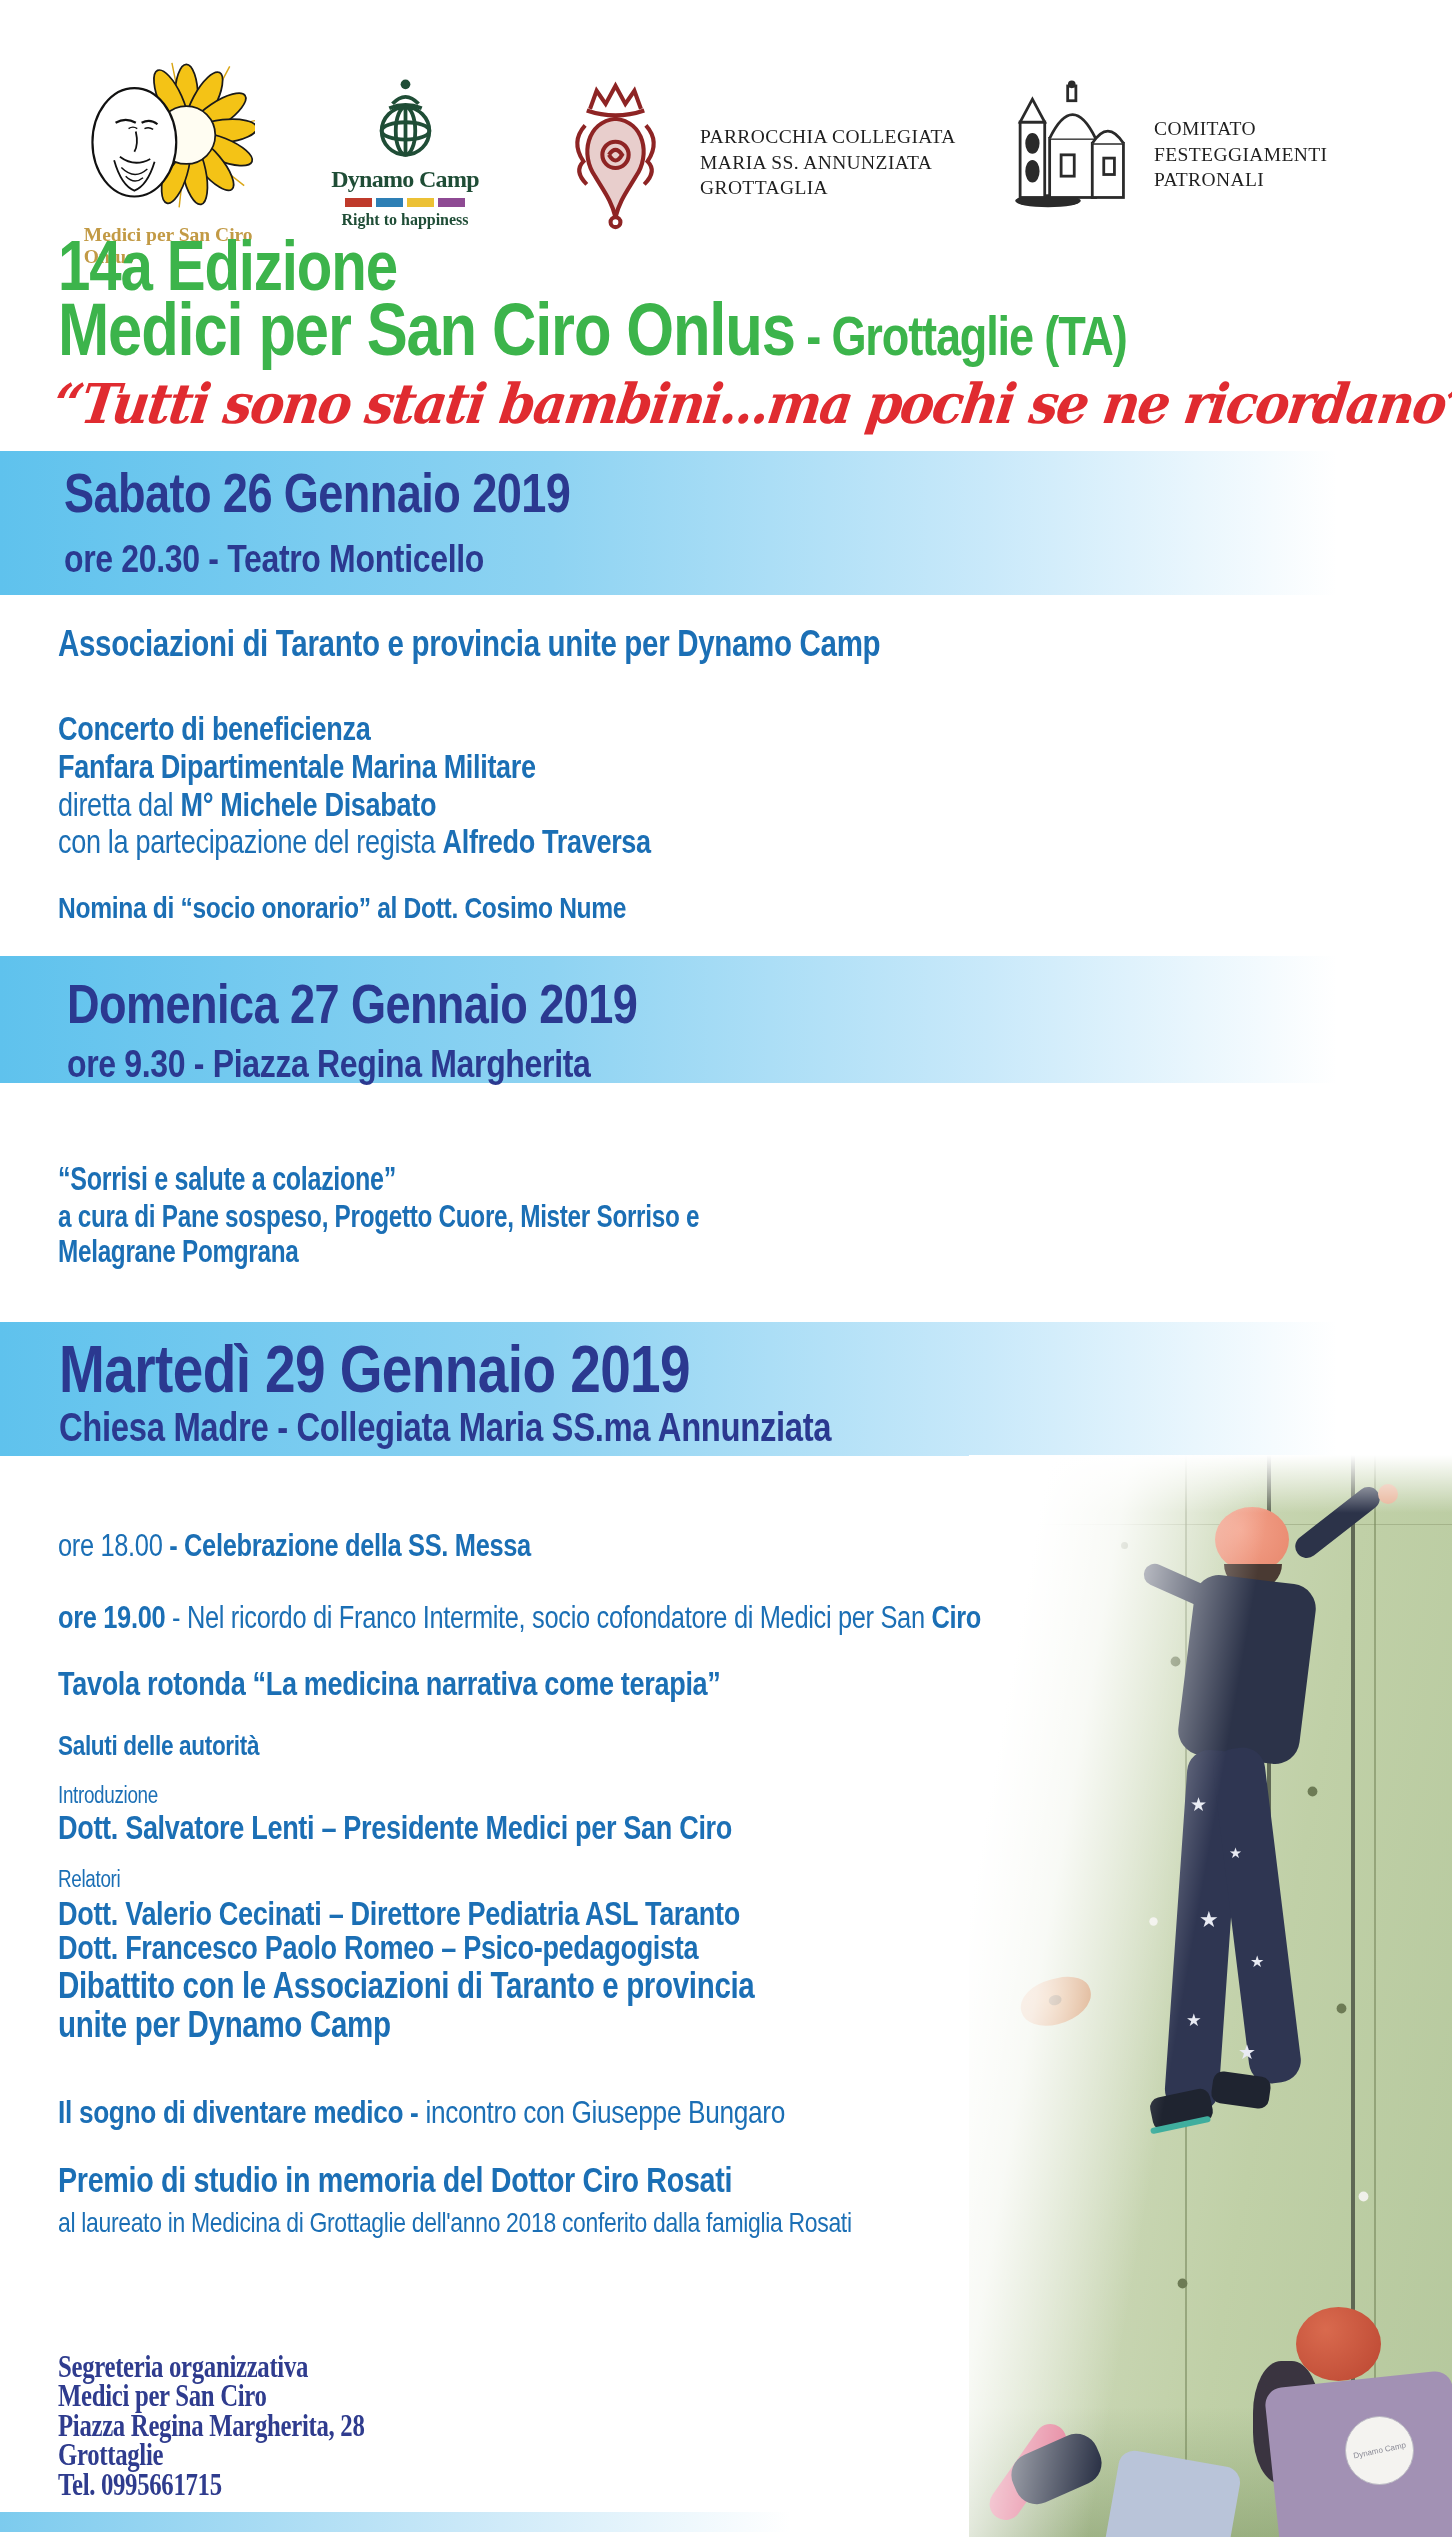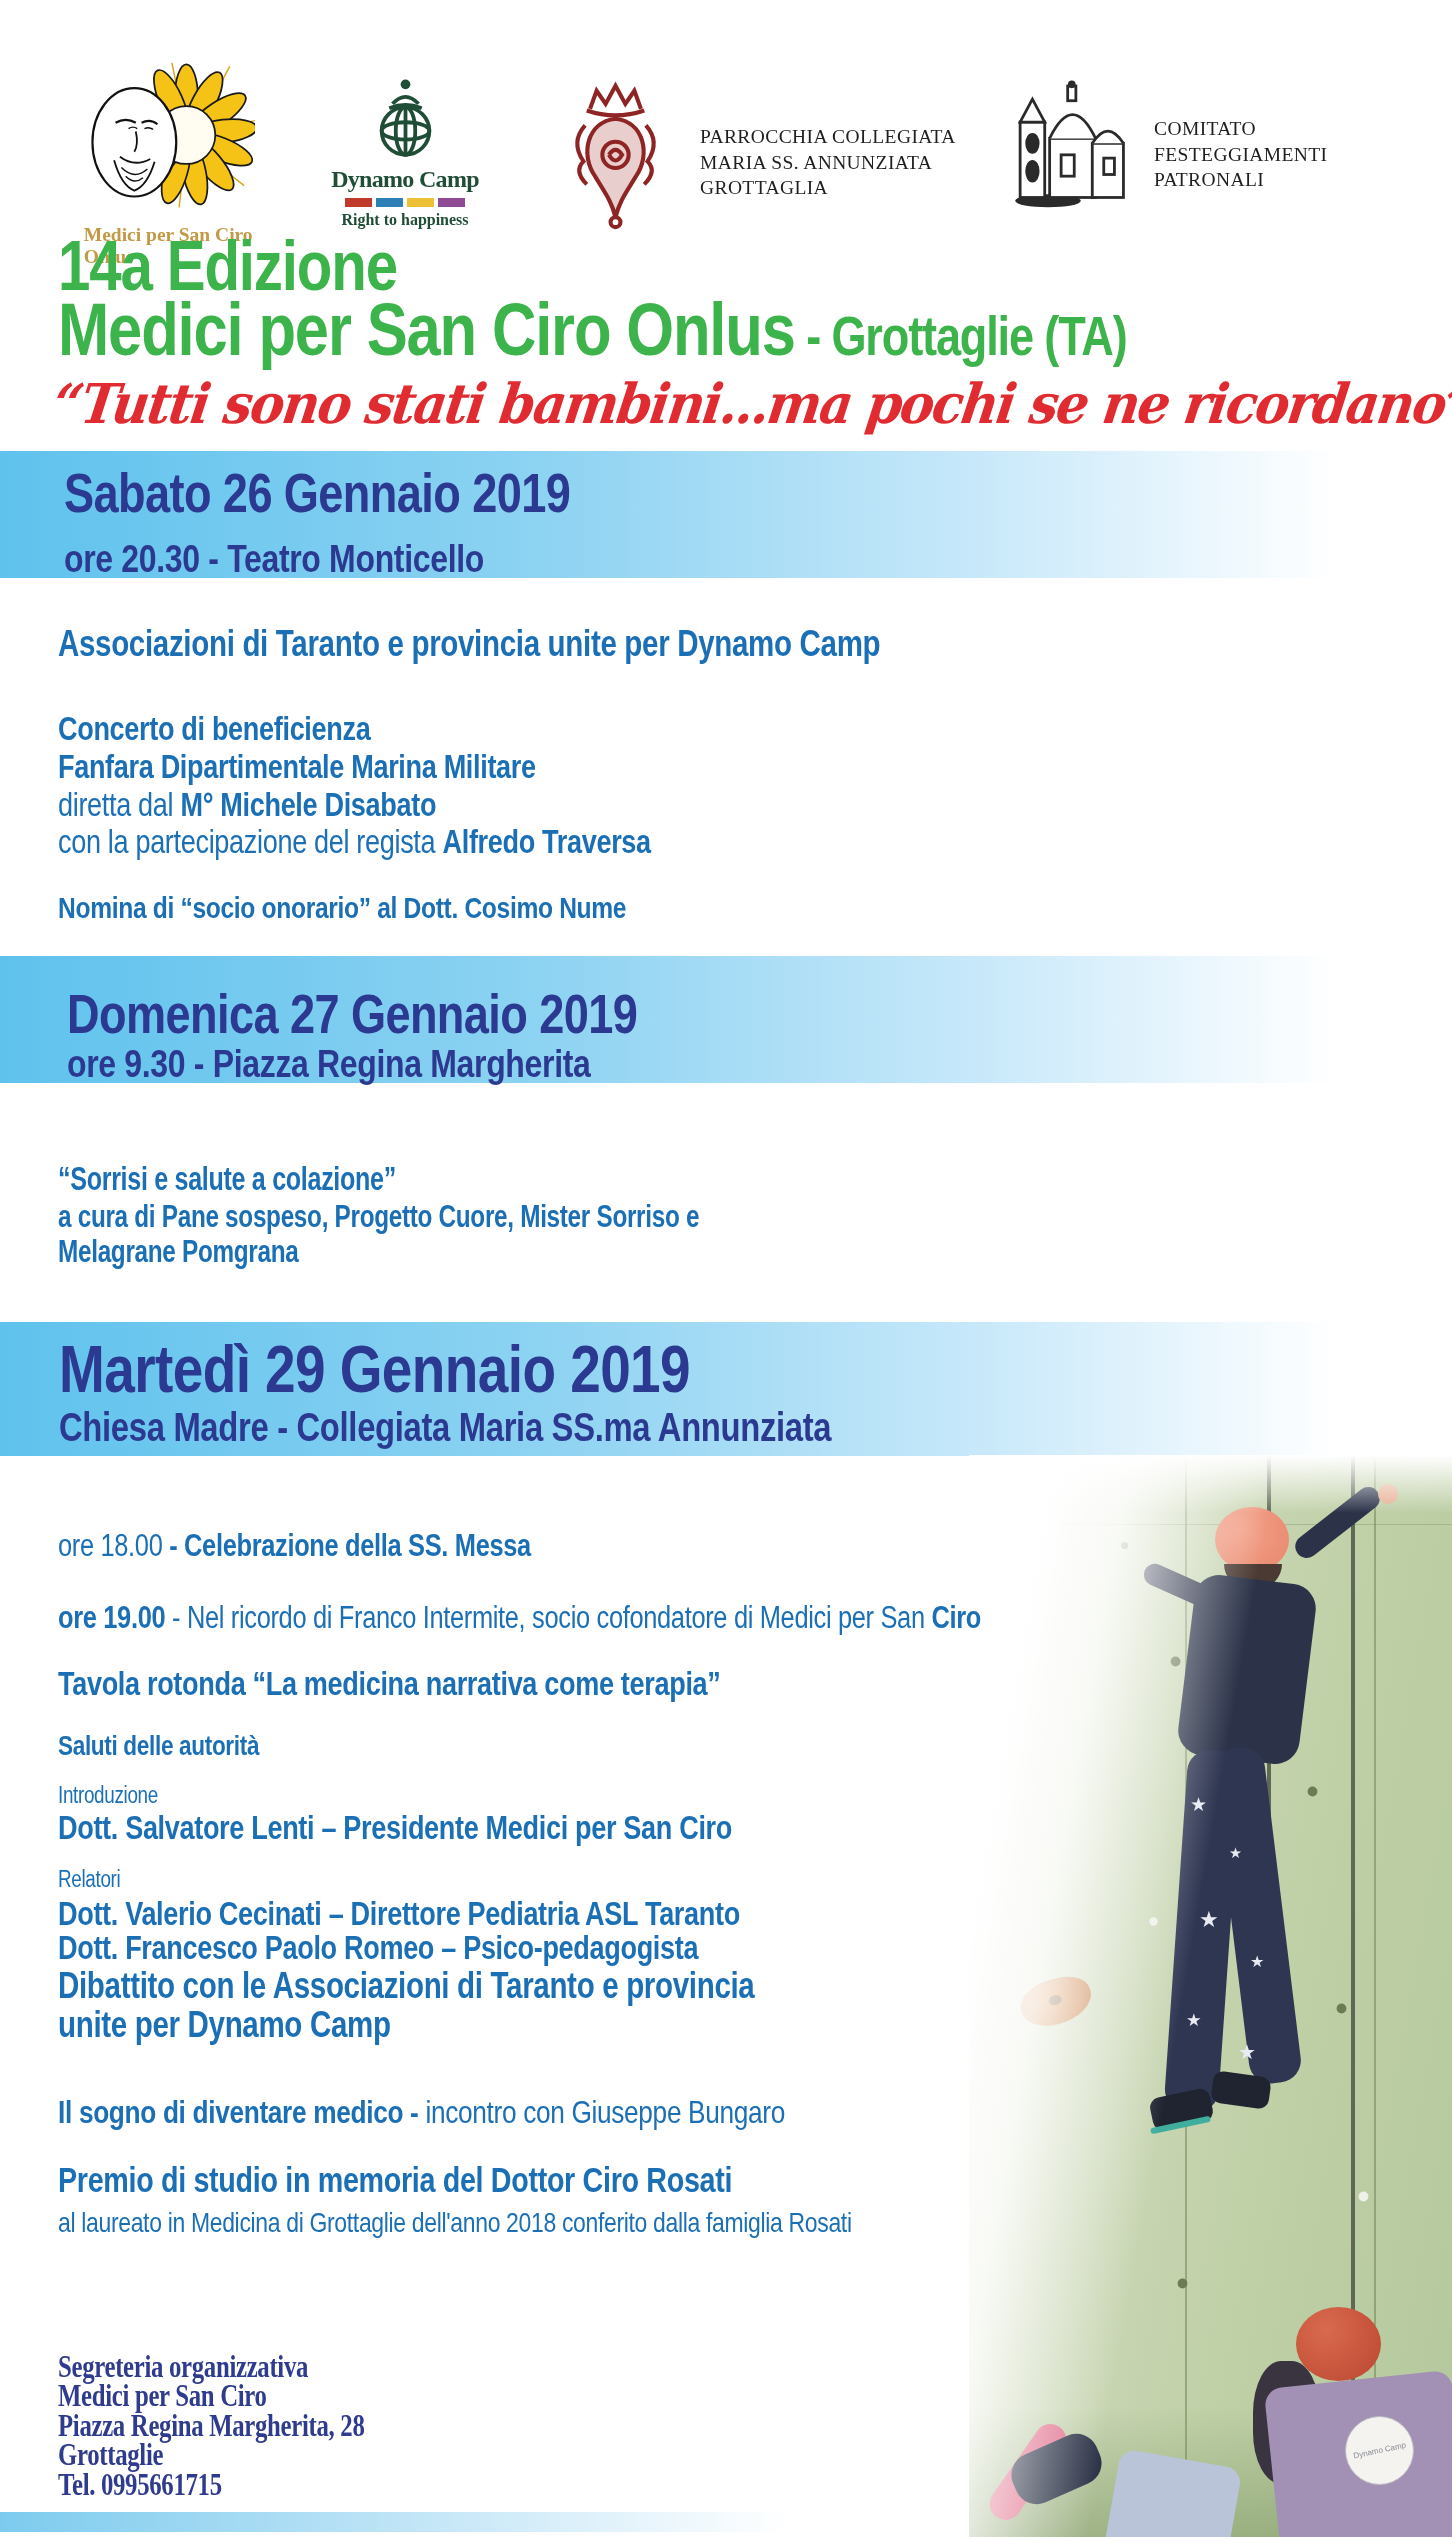--- a/index.html
+++ b/index.html
@@ -198,21 +198,21 @@
   <div class="line t-green" style="top:230px;font-size:71px;">
     <span class="c">14a Edizione</span>
   </div>
   <div class="line t-green" style="top:292px;font-size:75px;">
     <span class="c"><span>Medici per San Ciro Onlus</span><span style="font-size:55px;"> <span>- Grottaglie (TA)</span></span></span>
   </div>
   <div class="line" style="top:376px;font-size:55px;">
     <span class="motto">“Tutti sono stati bambini...ma pochi se ne ricordano”</span>
   </div>
 
-  <div class="banner" style="top:451px;height:127px;">
+  <div class="banner" style="top:451px;height:144px;">
     <div class="d abs" style="left:64px;top:14.5px;font-size:55px;">
       <span class="c">Sabato 26 Gennaio 2019</span>
     </div>
     <div class="v abs" style="left:64px;top:88px;font-size:39px;text-decoration:underline;">
       <span class="c">ore 20.30 - Teatro Monticello</span>
     </div>
   </div>
 
   <div class="line blue b" style="top:626px;font-size:36px;">
     <span class="c">Associazioni di Taranto e provincia unite per Dynamo Camp</span>
@@ -227,21 +227,21 @@
     <span class="c"><span>diretta dal </span><span class="b">M° Michele Disabato</span></span>
   </div>
   <div class="line blue" style="top:825px;font-size:33px;">
     <span class="c"><span>con la partecipazione del regista </span><span class="b">Alfredo Traversa</span></span>
   </div>
   <div class="line blue b" style="top:893px;font-size:30px;">
     <span class="c">Nomina di “socio onorario” al Dott. Cosimo Nume</span>
   </div>
 
   <div class="banner" style="top:956px;height:127px;">
-    <div class="d abs" style="left:67px;top:31px;font-size:55px;text-align:center;">
+    <div class="d abs" style="left:67px;top:21px;font-size:55px;text-align:center;">
       <span class="c">Domenica 27 Gennaio 2019</span>
     </div>
     <div class="v abs" style="left:67px;top:88px;font-size:39px;">
       <span class="c">ore 9.30 - Piazza Regina Margherita</span>
     </div>
   </div>
 
   <div class="line blue b" style="top:1162px;font-size:33px;">
     <span class="c78">“Sorrisi e salute a colazione”</span>
   </div>

